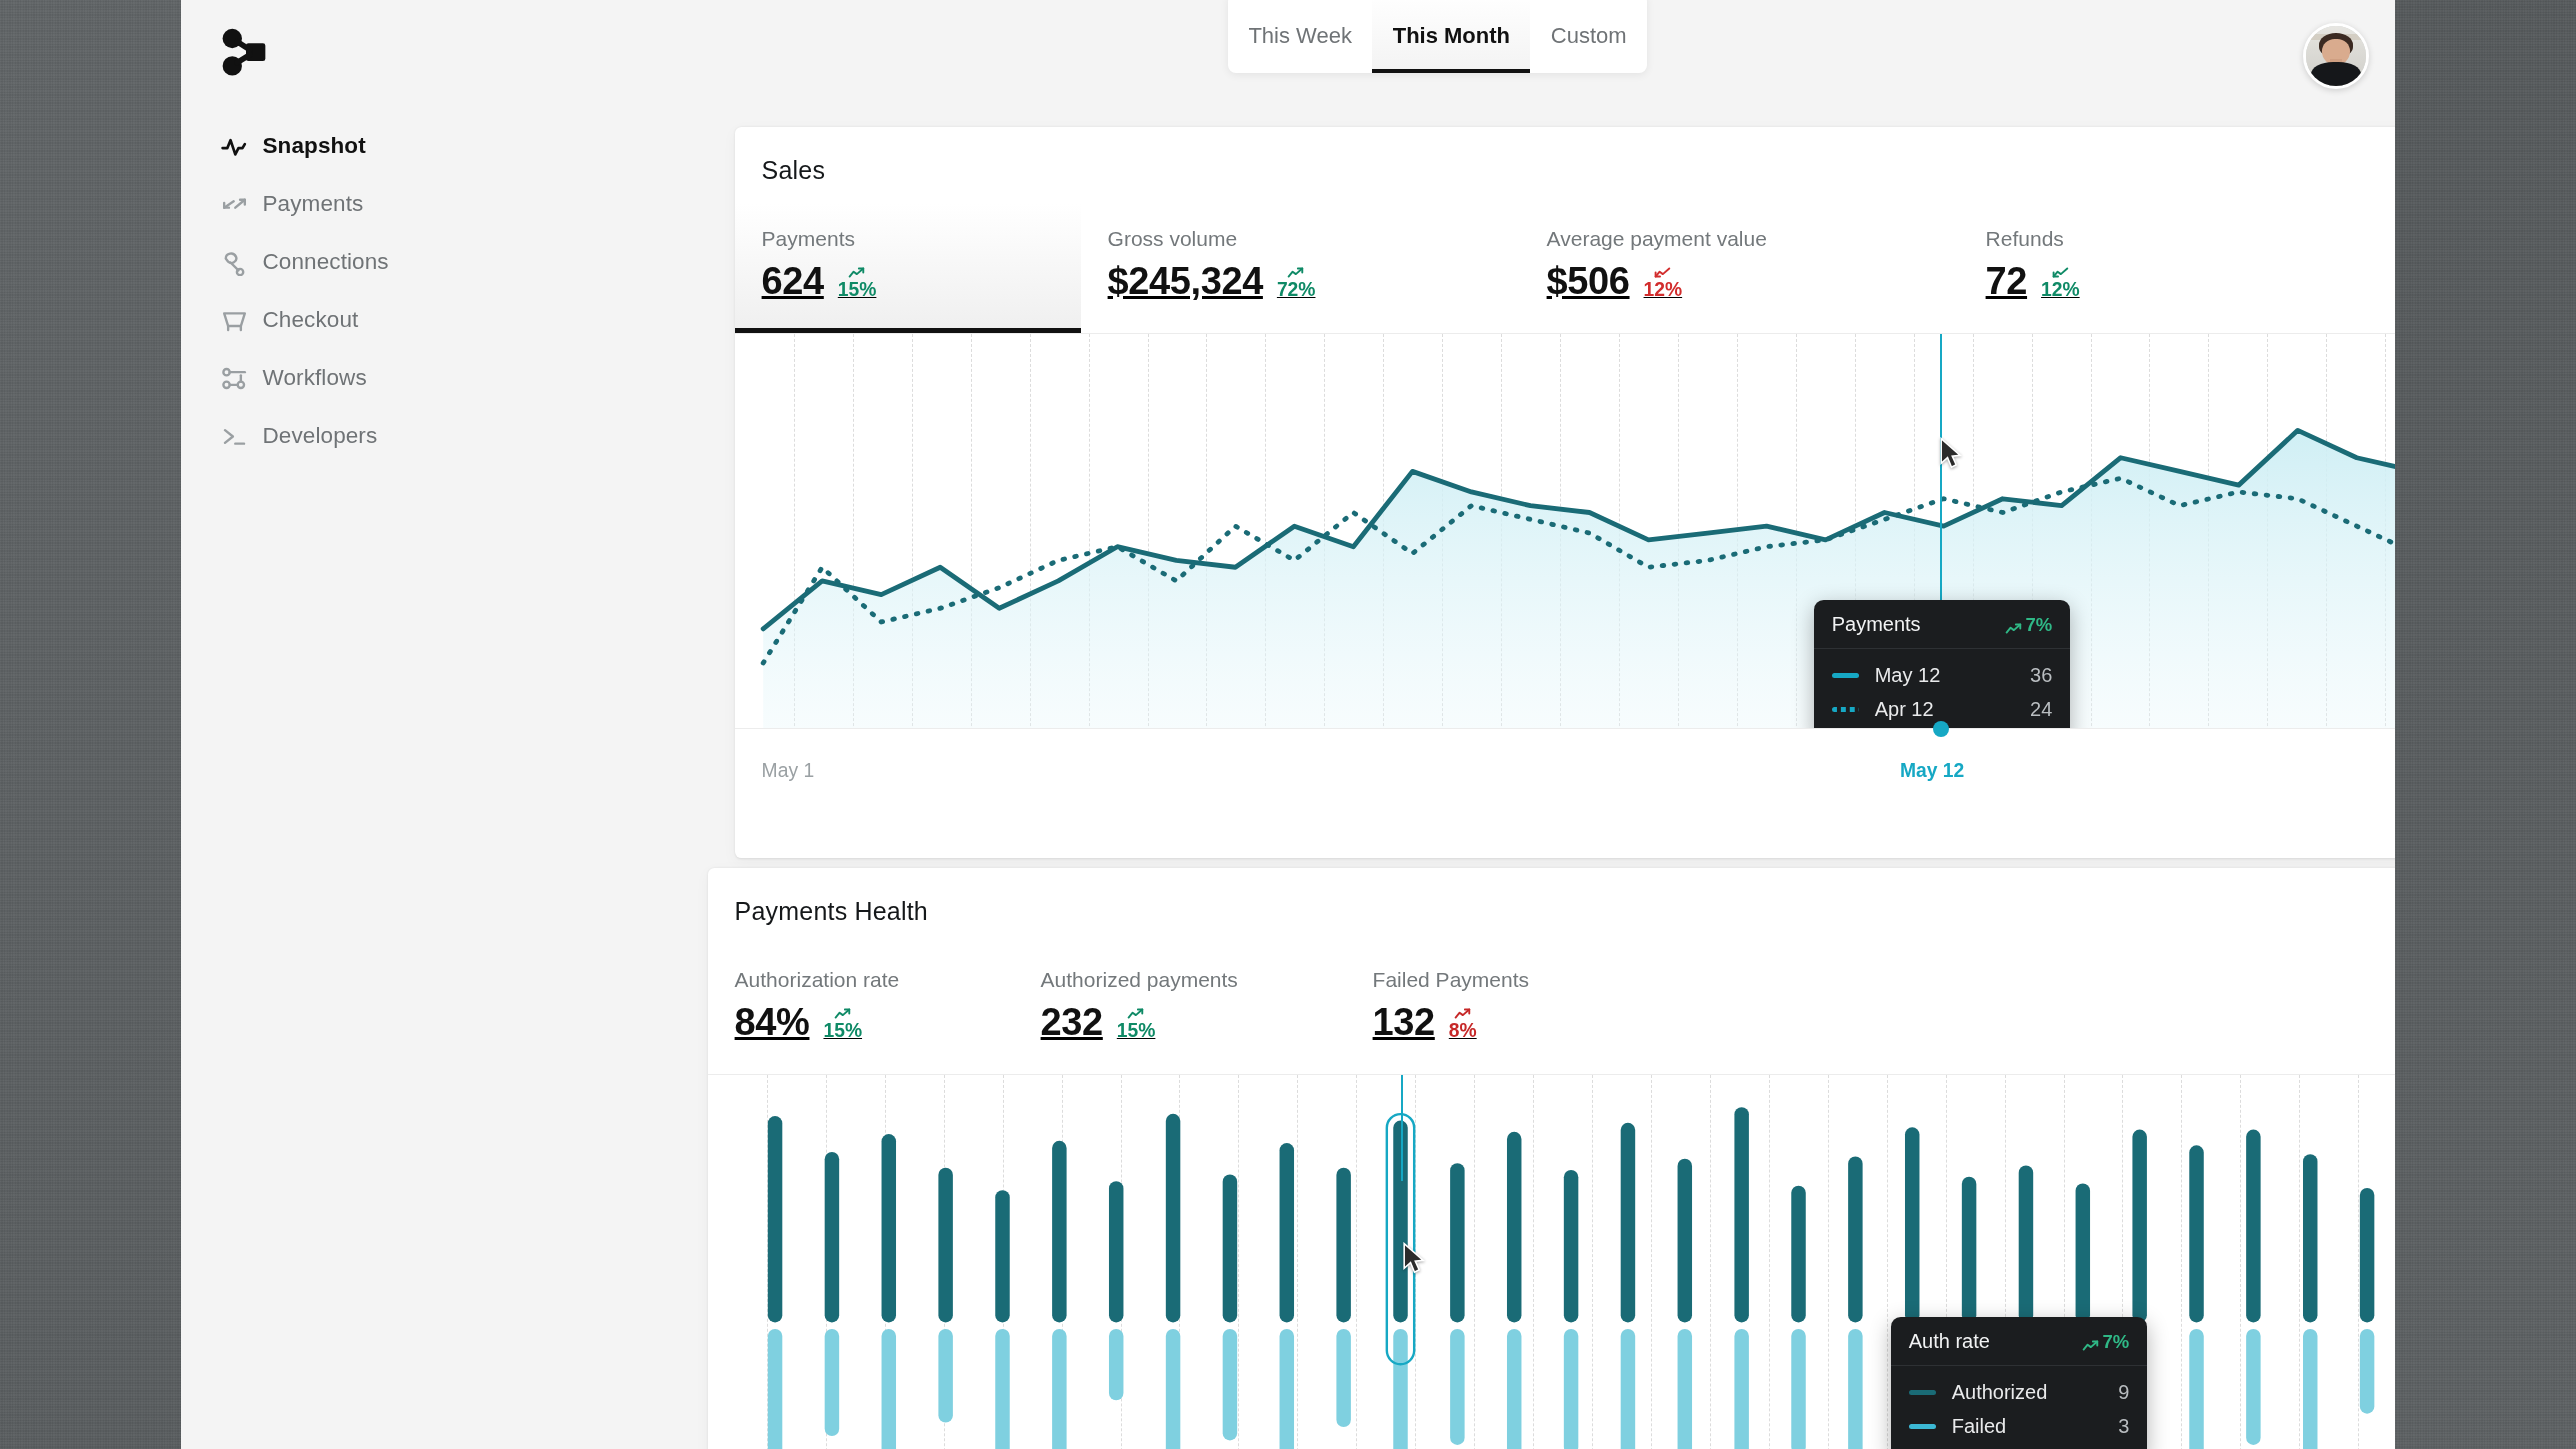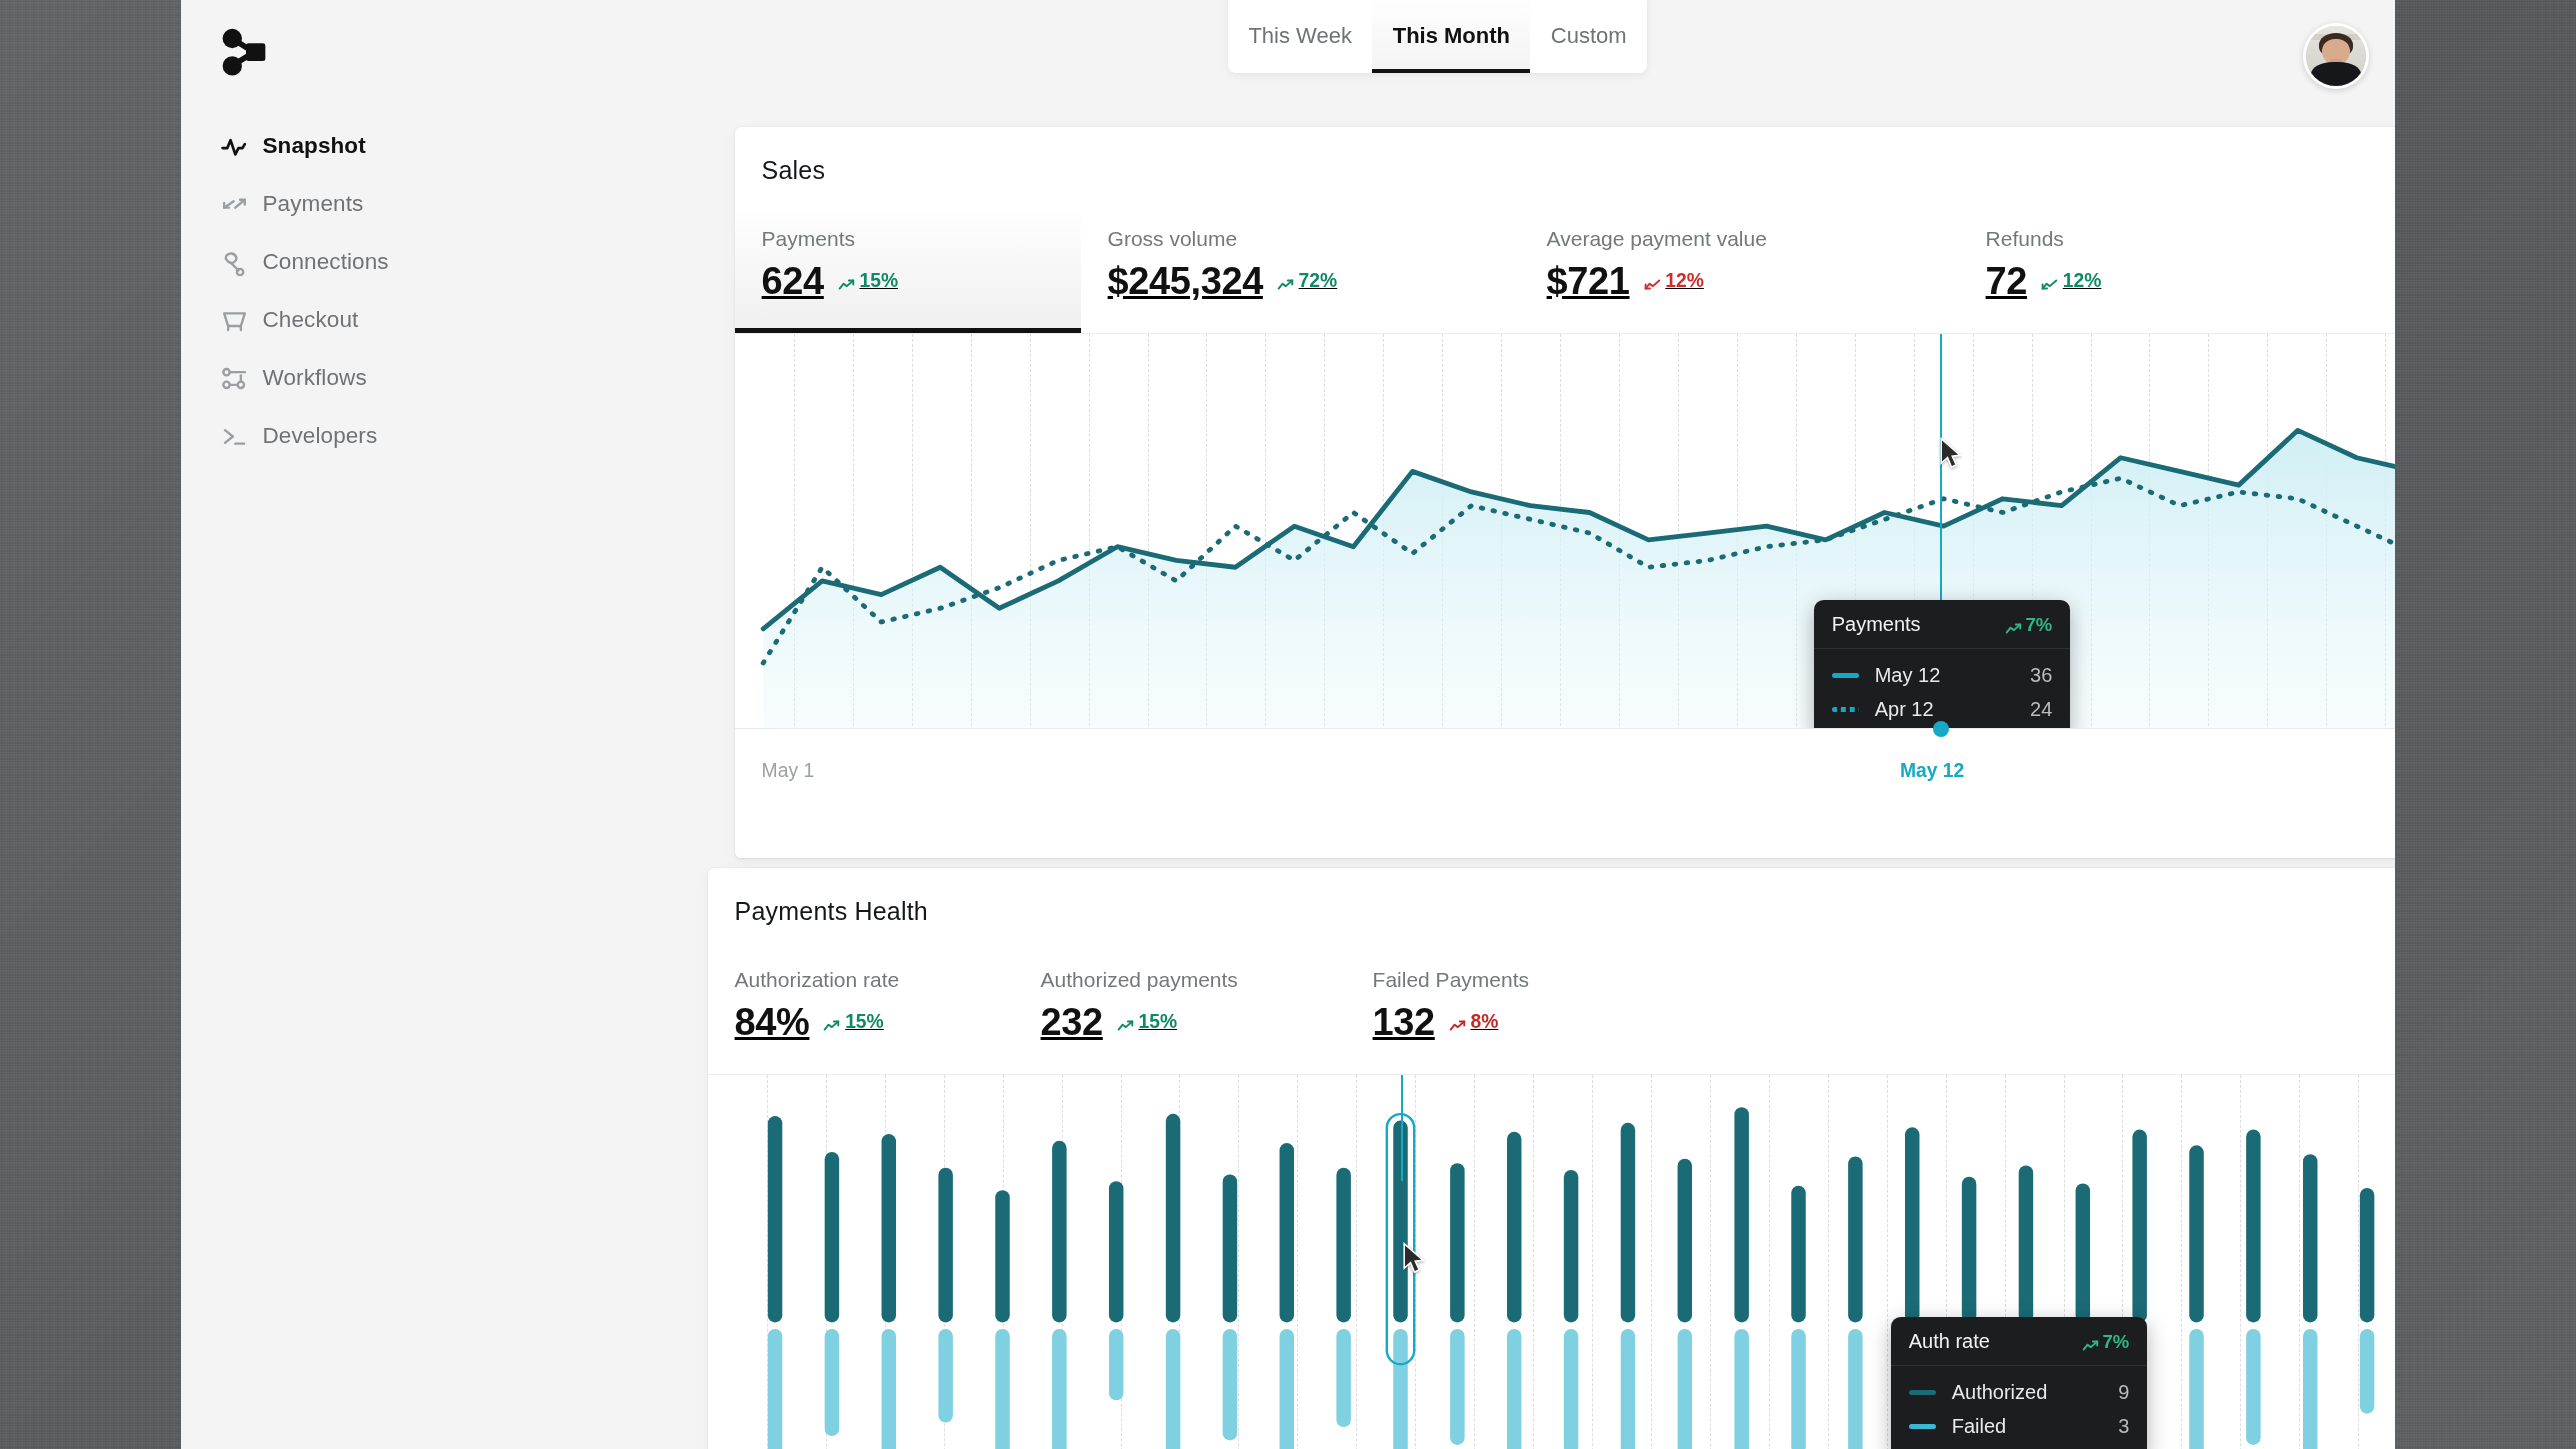--- a/index.html
+++ b/index.html
@@ -82,21 +82,21 @@
   
   .kpi-row { position:absolute; left:0; top:77px; width:100%; height:129px; display:flex; }
   .kpi {
     position:relative; padding:22.5px 0 0 26.6px; cursor:pointer; height:129px;
   }
   .kpi.selected { background:linear-gradient(180deg,#ffffff 0%, #efefef 100%); }
   .kpi.selected::after { content:""; position:absolute; left:0; right:0; bottom:0; height:4.8px; background:#111; }
   .kpi-label { font-size:21px; color:#73787b; white-space:nowrap; }
   .kpi-valrow { display:flex; align-items:center; gap:14px; margin-top:11.3px;text-decoration:underline; }
   .kpi-value { font-size:38px; font-weight:700; color:#111; letter-spacing:-0.4px; line-height:1; }
-  .kpi-delta { font-size:19.3px; font-weight:600; display:flex; align-items:center; gap:4px; white-space:nowrap; }
+  .kpi-delta { font-size:19.3px; font-weight:600; display:flex; align-items:center; gap:4px; white-space:nowrap;flex-direction:column; }
   .kpi-delta.up   { color:#0f8a66; }
   .kpi-delta.down { color:#d22d2d; }
   .kpi-delta.bad  { color:#c62828; }
 
   
   .plot { position:absolute; left:0; width:100%; border-top:0.8px solid #ececec; background:#fff; }
   #plot-sales  { top:206px; height:433px; }
   #plot-health { top:206px; height:422px; }
   .gridlines { position:absolute; inset:0; pointer-events:none; }
   .gridline { position:absolute; top:0; bottom:0; width:0; border-left:1.6px dashed #dcdcdc; }
@@ -283,21 +283,21 @@
                   <path d="M13.5 3 L19 3 L19 8"></path>
                 </svg></span>
             <span>72%</span>
           </span>
         </div>
       </div>
 
       <div class="kpi" style="width:439px">
         <div class="kpi-label">Average payment value</div>
         <div class="kpi-valrow">
-          <span class="kpi-value">$721</span>
+          <span class="kpi-value">$506</span>
           <span class="kpi-delta down">
             <span class="arw"><svg viewBox="0 0 22 16" width="17.7" height="13" fill="none" stroke="#d22d2d" stroke-width="2.4" stroke-linecap="round" stroke-linejoin="round">
                   <path d="M2 13 L7 7 L11 10 L19 3"></path>
                   <path d="M2 8 L2 13 L7.5 13"></path>
                 </svg></span>
             <span>12%</span>
           </span>
         </div>
       </div>
 

